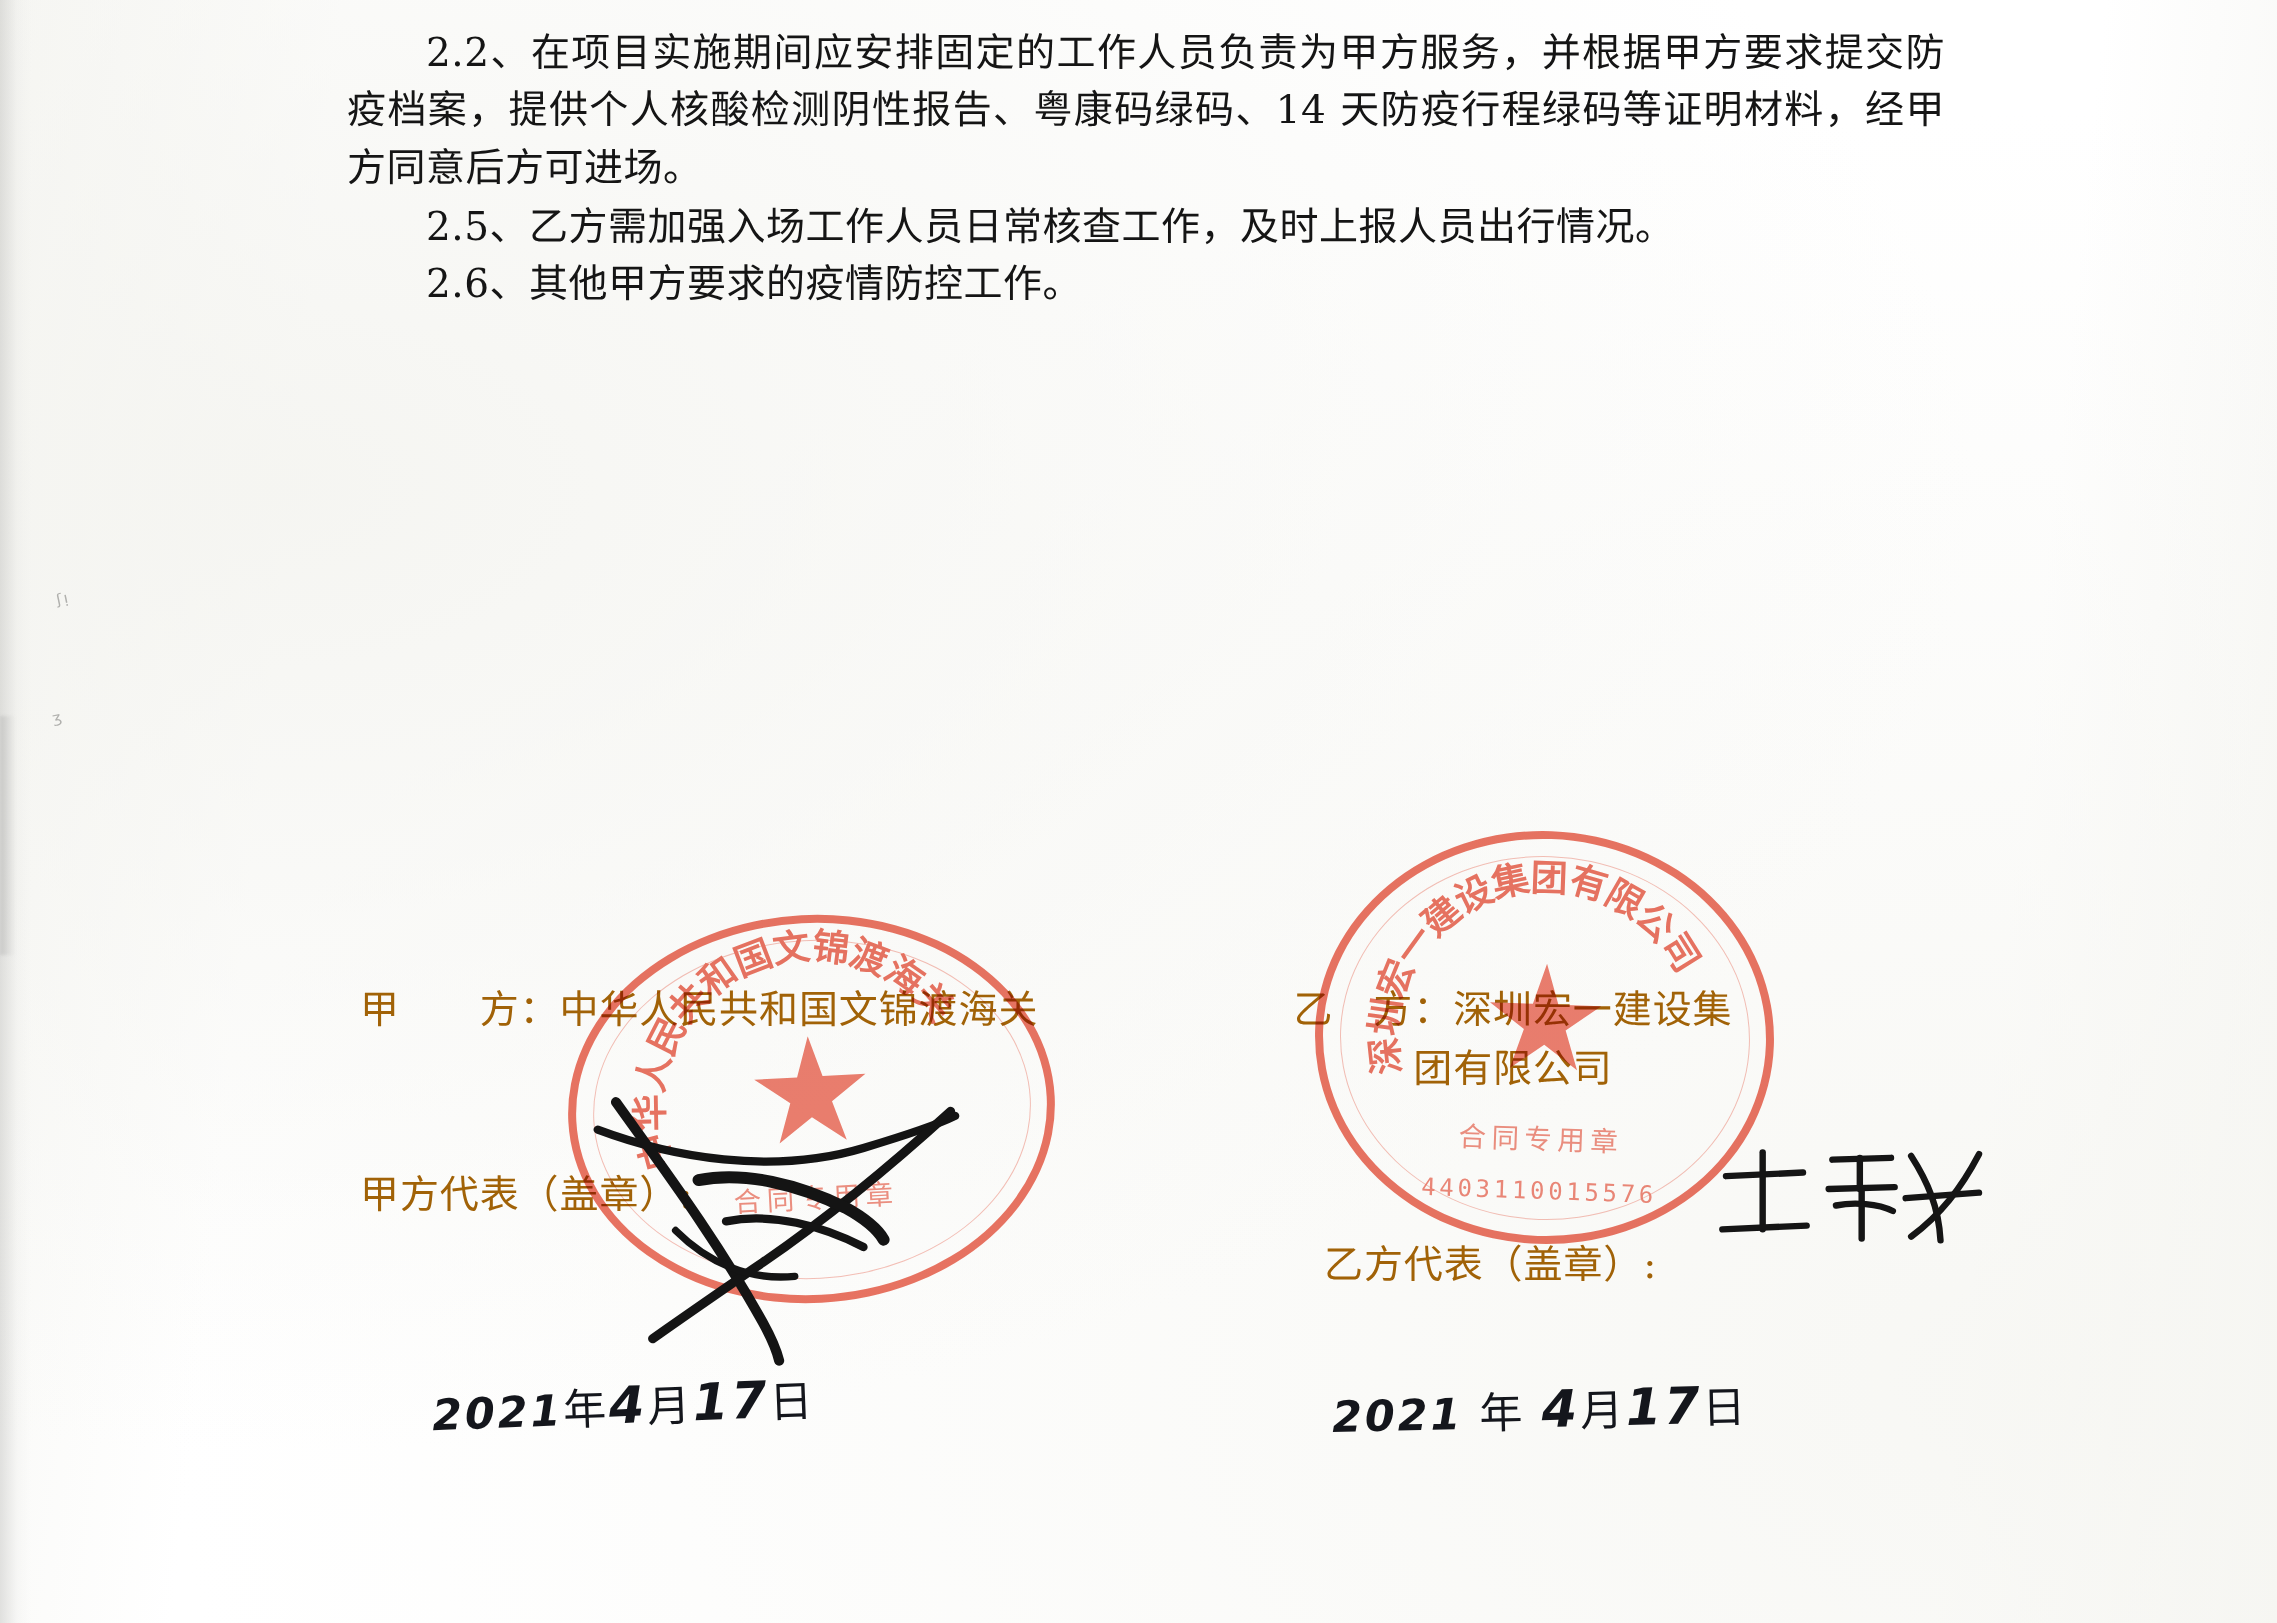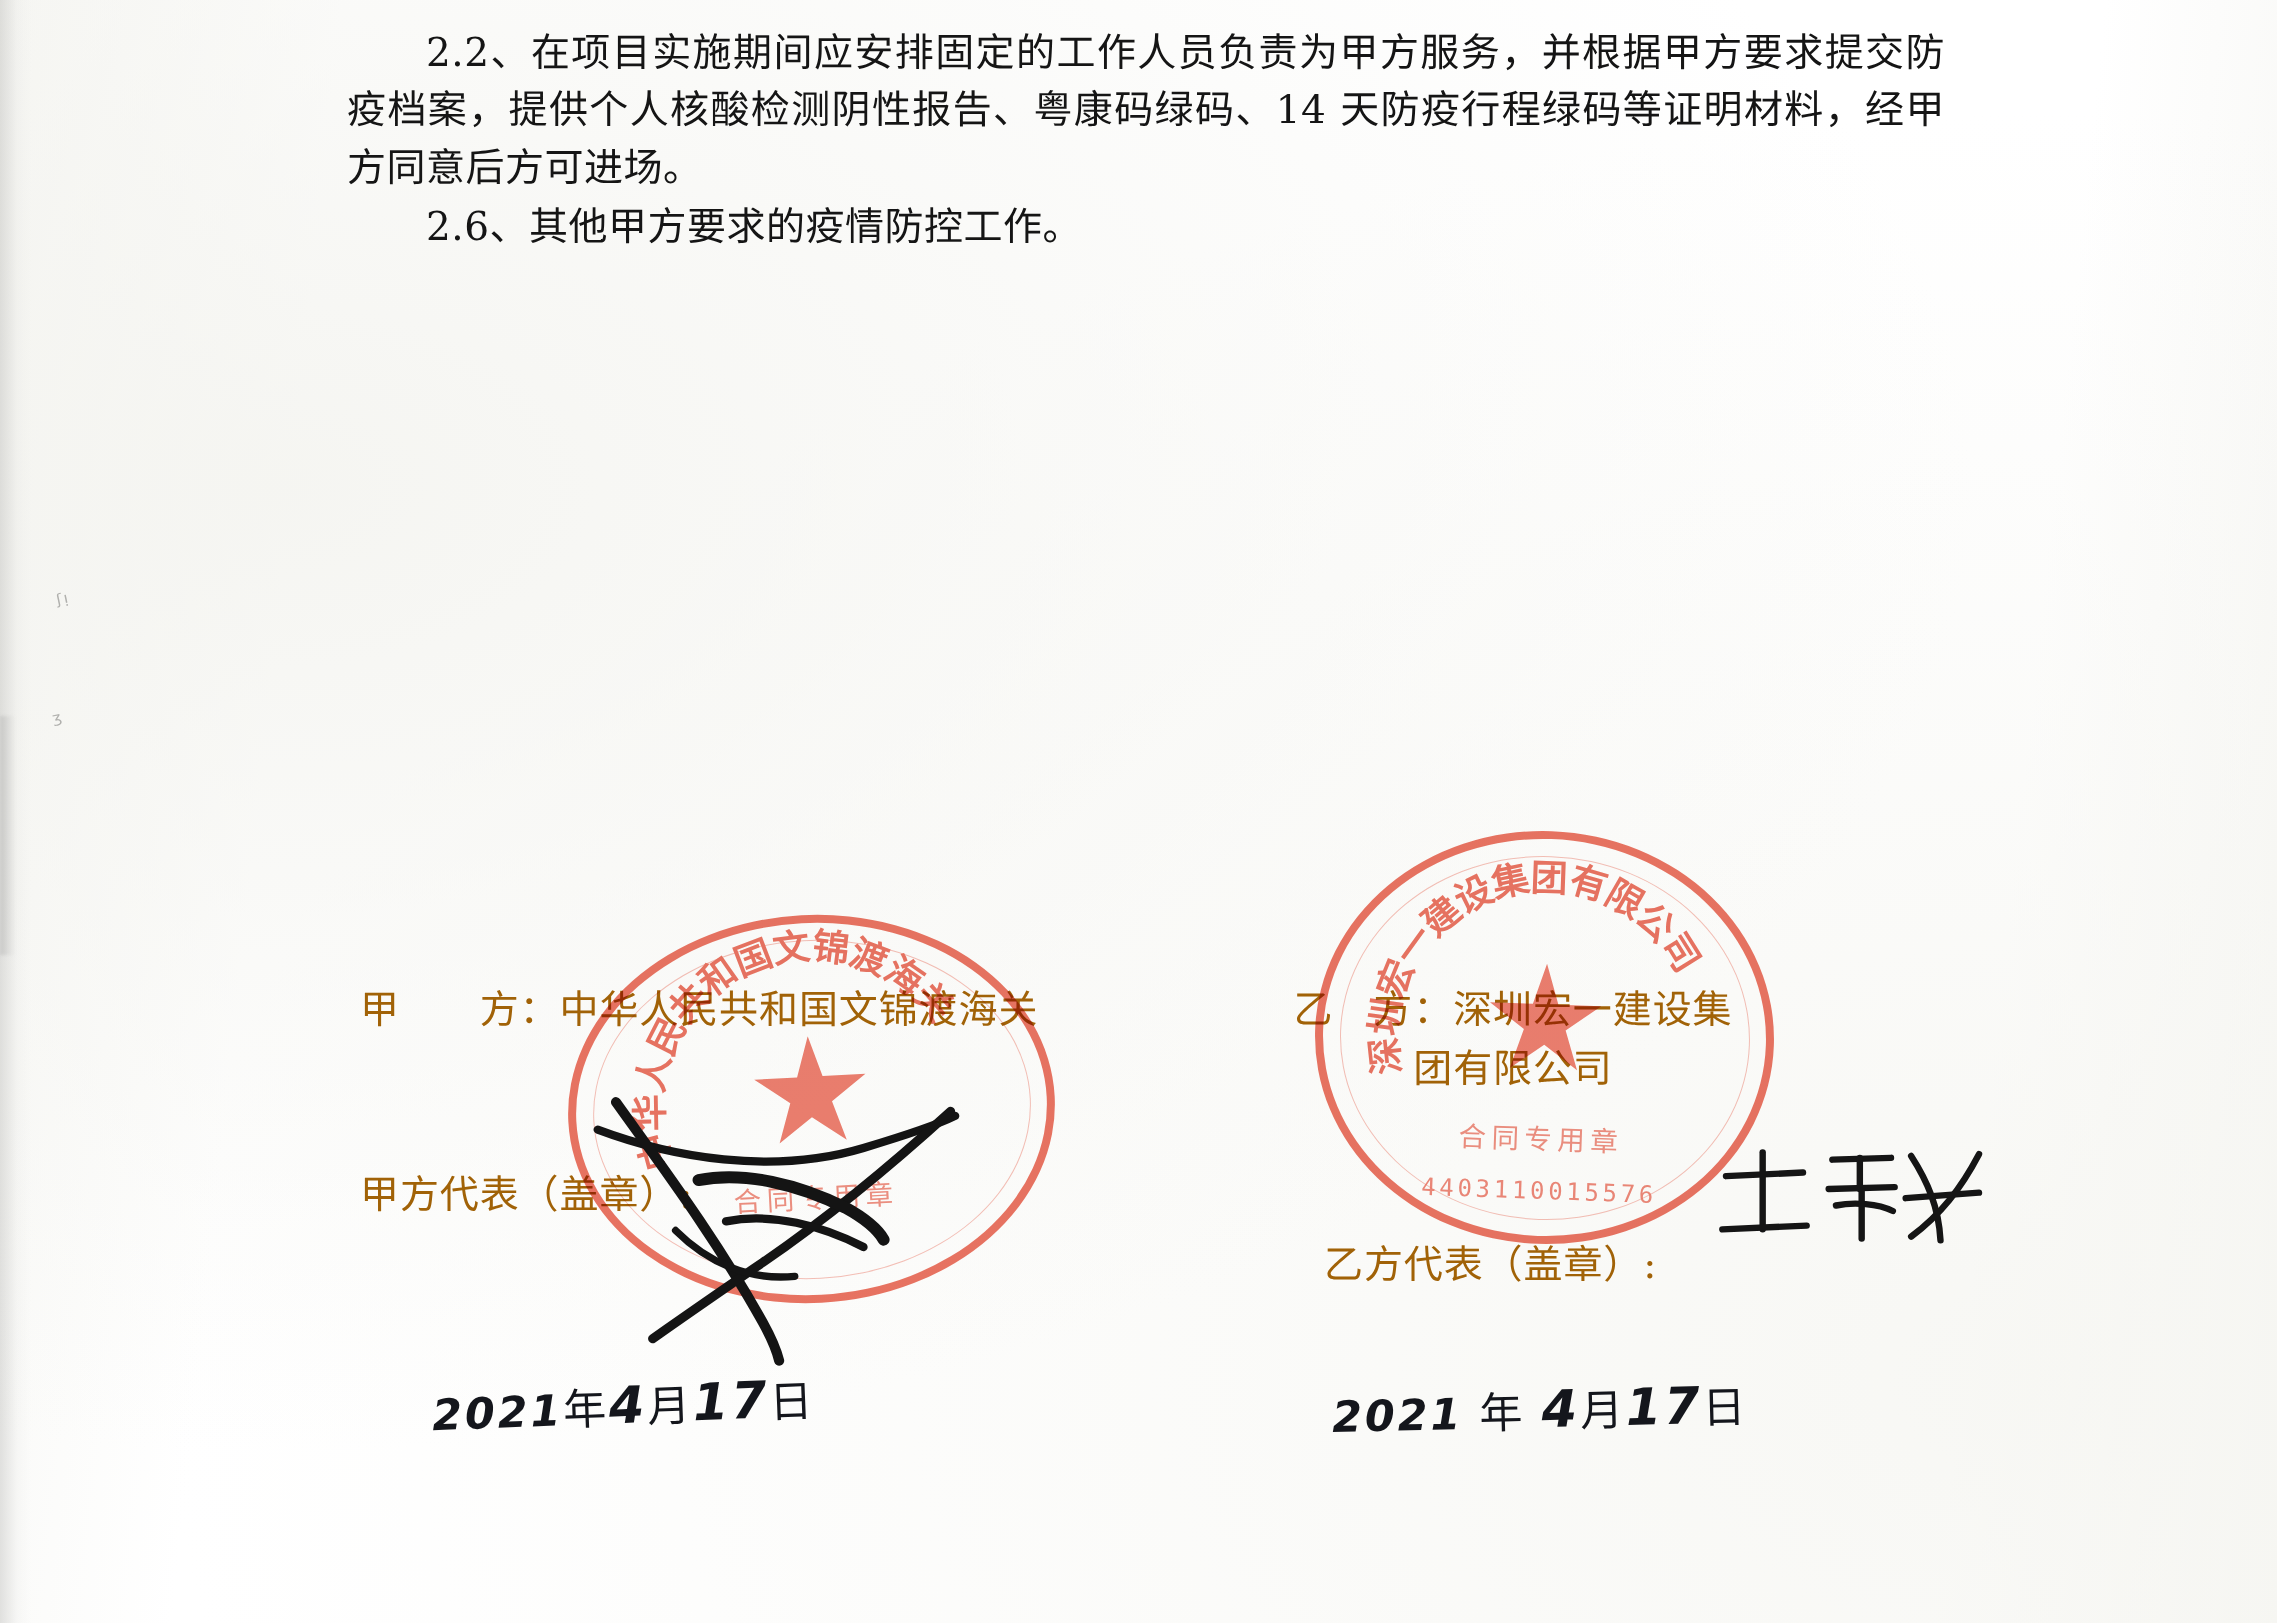--- a/index.html
+++ b/index.html
@@ -197,20 +197,21 @@
 
 <div id="page-surface"></div>
 <div id="scan-edge-shadow"></div>
 <div id="scan-edge-shadow-2"></div>
 
 <div id="artifact-1" class="artifact">ᶴᵎ</div>
 <div id="artifact-2" class="artifact">ᶾ</div>
 
 <div id="doc-body">
   <p class="para">2.2、在项目实施期间应安排固定的工作人员负责为甲方服务，并根据甲方要求提交防疫档案，提供个人核酸检测阴性报告、粤康码绿码、14 天防疫行程绿码等证明材料，经甲方同意后方可进场。</p>
+  <p class="para tight">2.5、乙方需加强入场工作人员日常核查工作，及时上报人员出行情况。</p>
   <p class="para tight">2.6、其他甲方要求的疫情防控工作。</p>
 </div>
 
 <div id="signature-block">
 
   <div id="party-a-line" class="sig-text">甲　　方：中华人民共和国文锦渡海关</div>
   <div id="party-b-line" class="sig-text">乙　方：深圳宏一建设集团有限公司</div>
 
   <div id="party-a-rep" class="sig-text">甲方代表（盖章）:</div>
   <div id="party-b-rep" class="sig-text">乙方代表（盖章）:</div>

